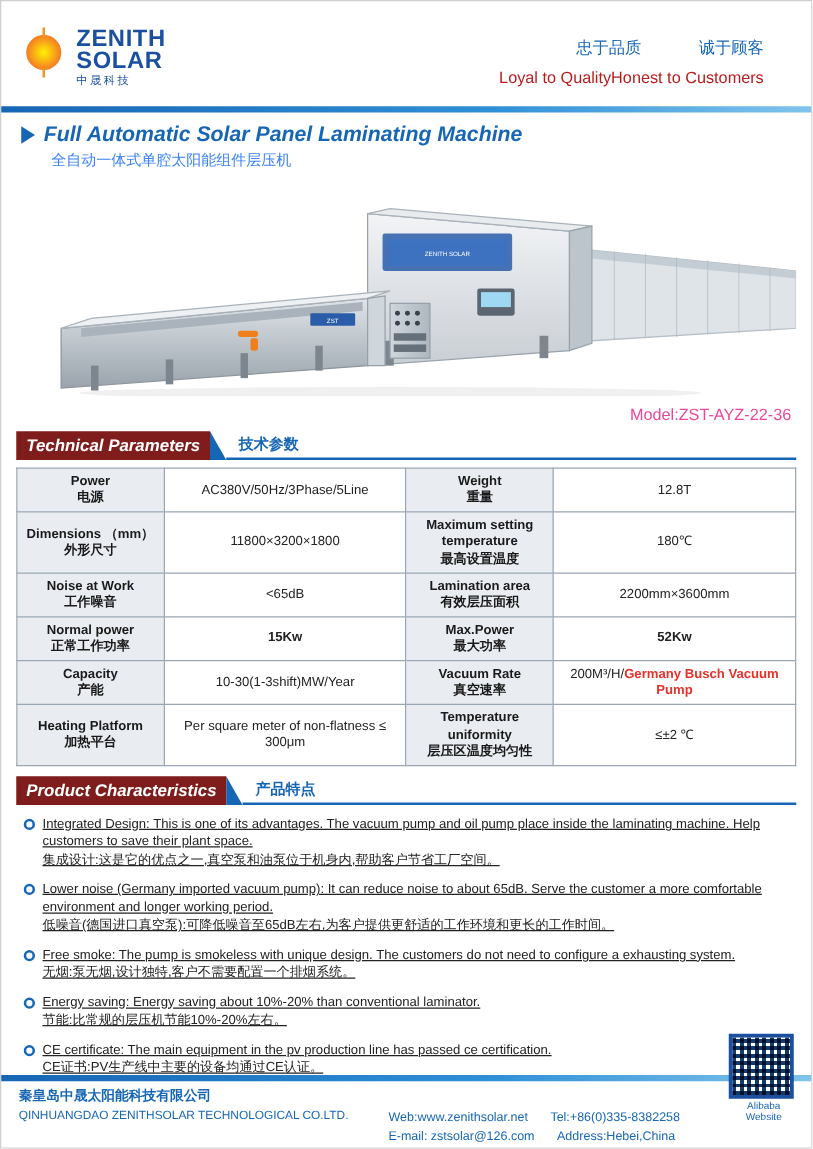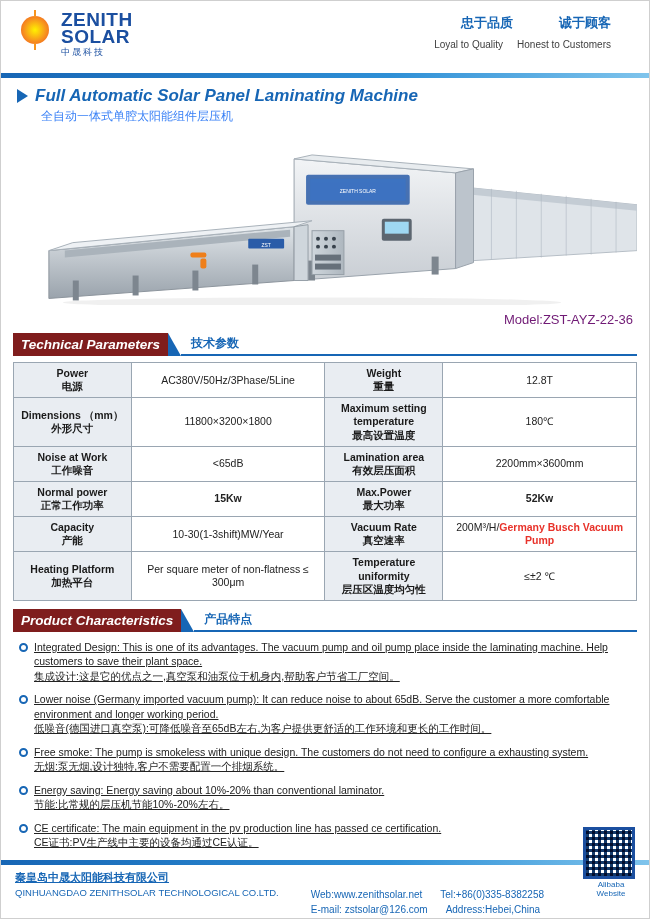--- a/index.html
+++ b/index.html
@@ -13,25 +13,25 @@
     overflow: hidden;
   }
   .page {
     width: 650px; height: 919px;
     position: relative;
     border: 1px solid #cfcfcf;
     background: #fff;
   }
   
   .header {
-    height: 72px;
+    height: 84px;
     position: relative;
     padding: 6px 14px 16px 14px;
     display: flex;
-    align-items: center;
+    align-items: flex-end;
   }
   .logo-wrap { display:flex; align-items:flex-start; gap:6px; }
   .logo-sun {
     width: 40px; height: 40px;
     position: relative;
     margin-top: 2px;
   }
   .logo-sun .ring {
     position:absolute; left:6px; top:6px; width:28px; height:28px;
     border-radius:50%;
@@ -57,26 +57,26 @@
     margin-top: -2px;
   }
   .logo-cn { font-size: 9px; color: #1b4fa0; margin-top: 2px; letter-spacing: 2px;}
   .slogan {
     margin-left: auto;
     text-align: center;
     color: #1766b5;
     padding-right: 24px;
   }
   .slogan-cn {
-    font-size: 13px; font-weight: bold; color: #1766b5;
+    font-size: 13px; font-weight: normal; color: #1766b5;
     display:flex; gap: 46px; justify-content:flex-end;
   }
   .slogan-en {
-    font-size: 10px; color: #404040; margin-top: 7px;
-    display:flex; gap: 14px; justify-content:flex-end;
+    font-size: 13px; color: #b91c1c; margin-top: 7px;
+    display:flex; justify-content:flex-end;
   }
   .blue-bar {
     height: 5px;
     background: linear-gradient(90deg,#1766b5 0%, #2e8fd6 60%, #7fc4ec 100%);
     margin: 0 0 0 0;
   }
   
   .title-row {
     display:flex; align-items:center; gap:7px;
     padding: 8px 0 0 16px;
@@ -100,21 +100,21 @@
     height: 175px;
     position: relative;
     background: #ffffff;
     overflow: hidden;
   }
   .machine { position:absolute; inset:0; }
   .model-line {
     text-align: right;
     padding: 6px 16px 4px 12px;
     font-size: 13px;
-    color: #701a75;
+    color: #ec4899;
   }
   
   .sec-head {
     margin: 2px 12px 0 12px;
     height: 23px;
     display:flex; align-items:stretch;
     position: relative;
   }
   .sec-head .en {
     background: #7f1d1d;
@@ -191,21 +191,21 @@
     height: 5px;
     background: linear-gradient(90deg,#1766b5 0%, #2e8fd6 60%, #7fc4ec 100%);
   }
   .footer-content {
     display:flex;
     padding: 4px 12px 0 14px;
     gap: 10px;
     position: relative;
   }
   .f-left { font-size: 10.5px; color:#1766b5; line-height:1.5; }
-  .f-left .cn { font-weight: bold; color:#1766b5; font-size: 11px; text-decoration: underline; }
+  .f-left .cn { font-weight: bold; color:#1766b5; font-size: 11px; }
   .f-left .en { color:#1766b5; font-size: 9.5px; }
   .f-right { font-size: 10px; color:#1766b5; line-height:1.5; margin-left: 22px; margin-top: 18px;}
   .f-right .row { display:flex; gap: 18px; }
   .qr-box {
     position:absolute; right: 10px; top: -38px;
     width: 56px; text-align:center;
   }
   .qr {
     width: 52px; height: 52px;
     background:

